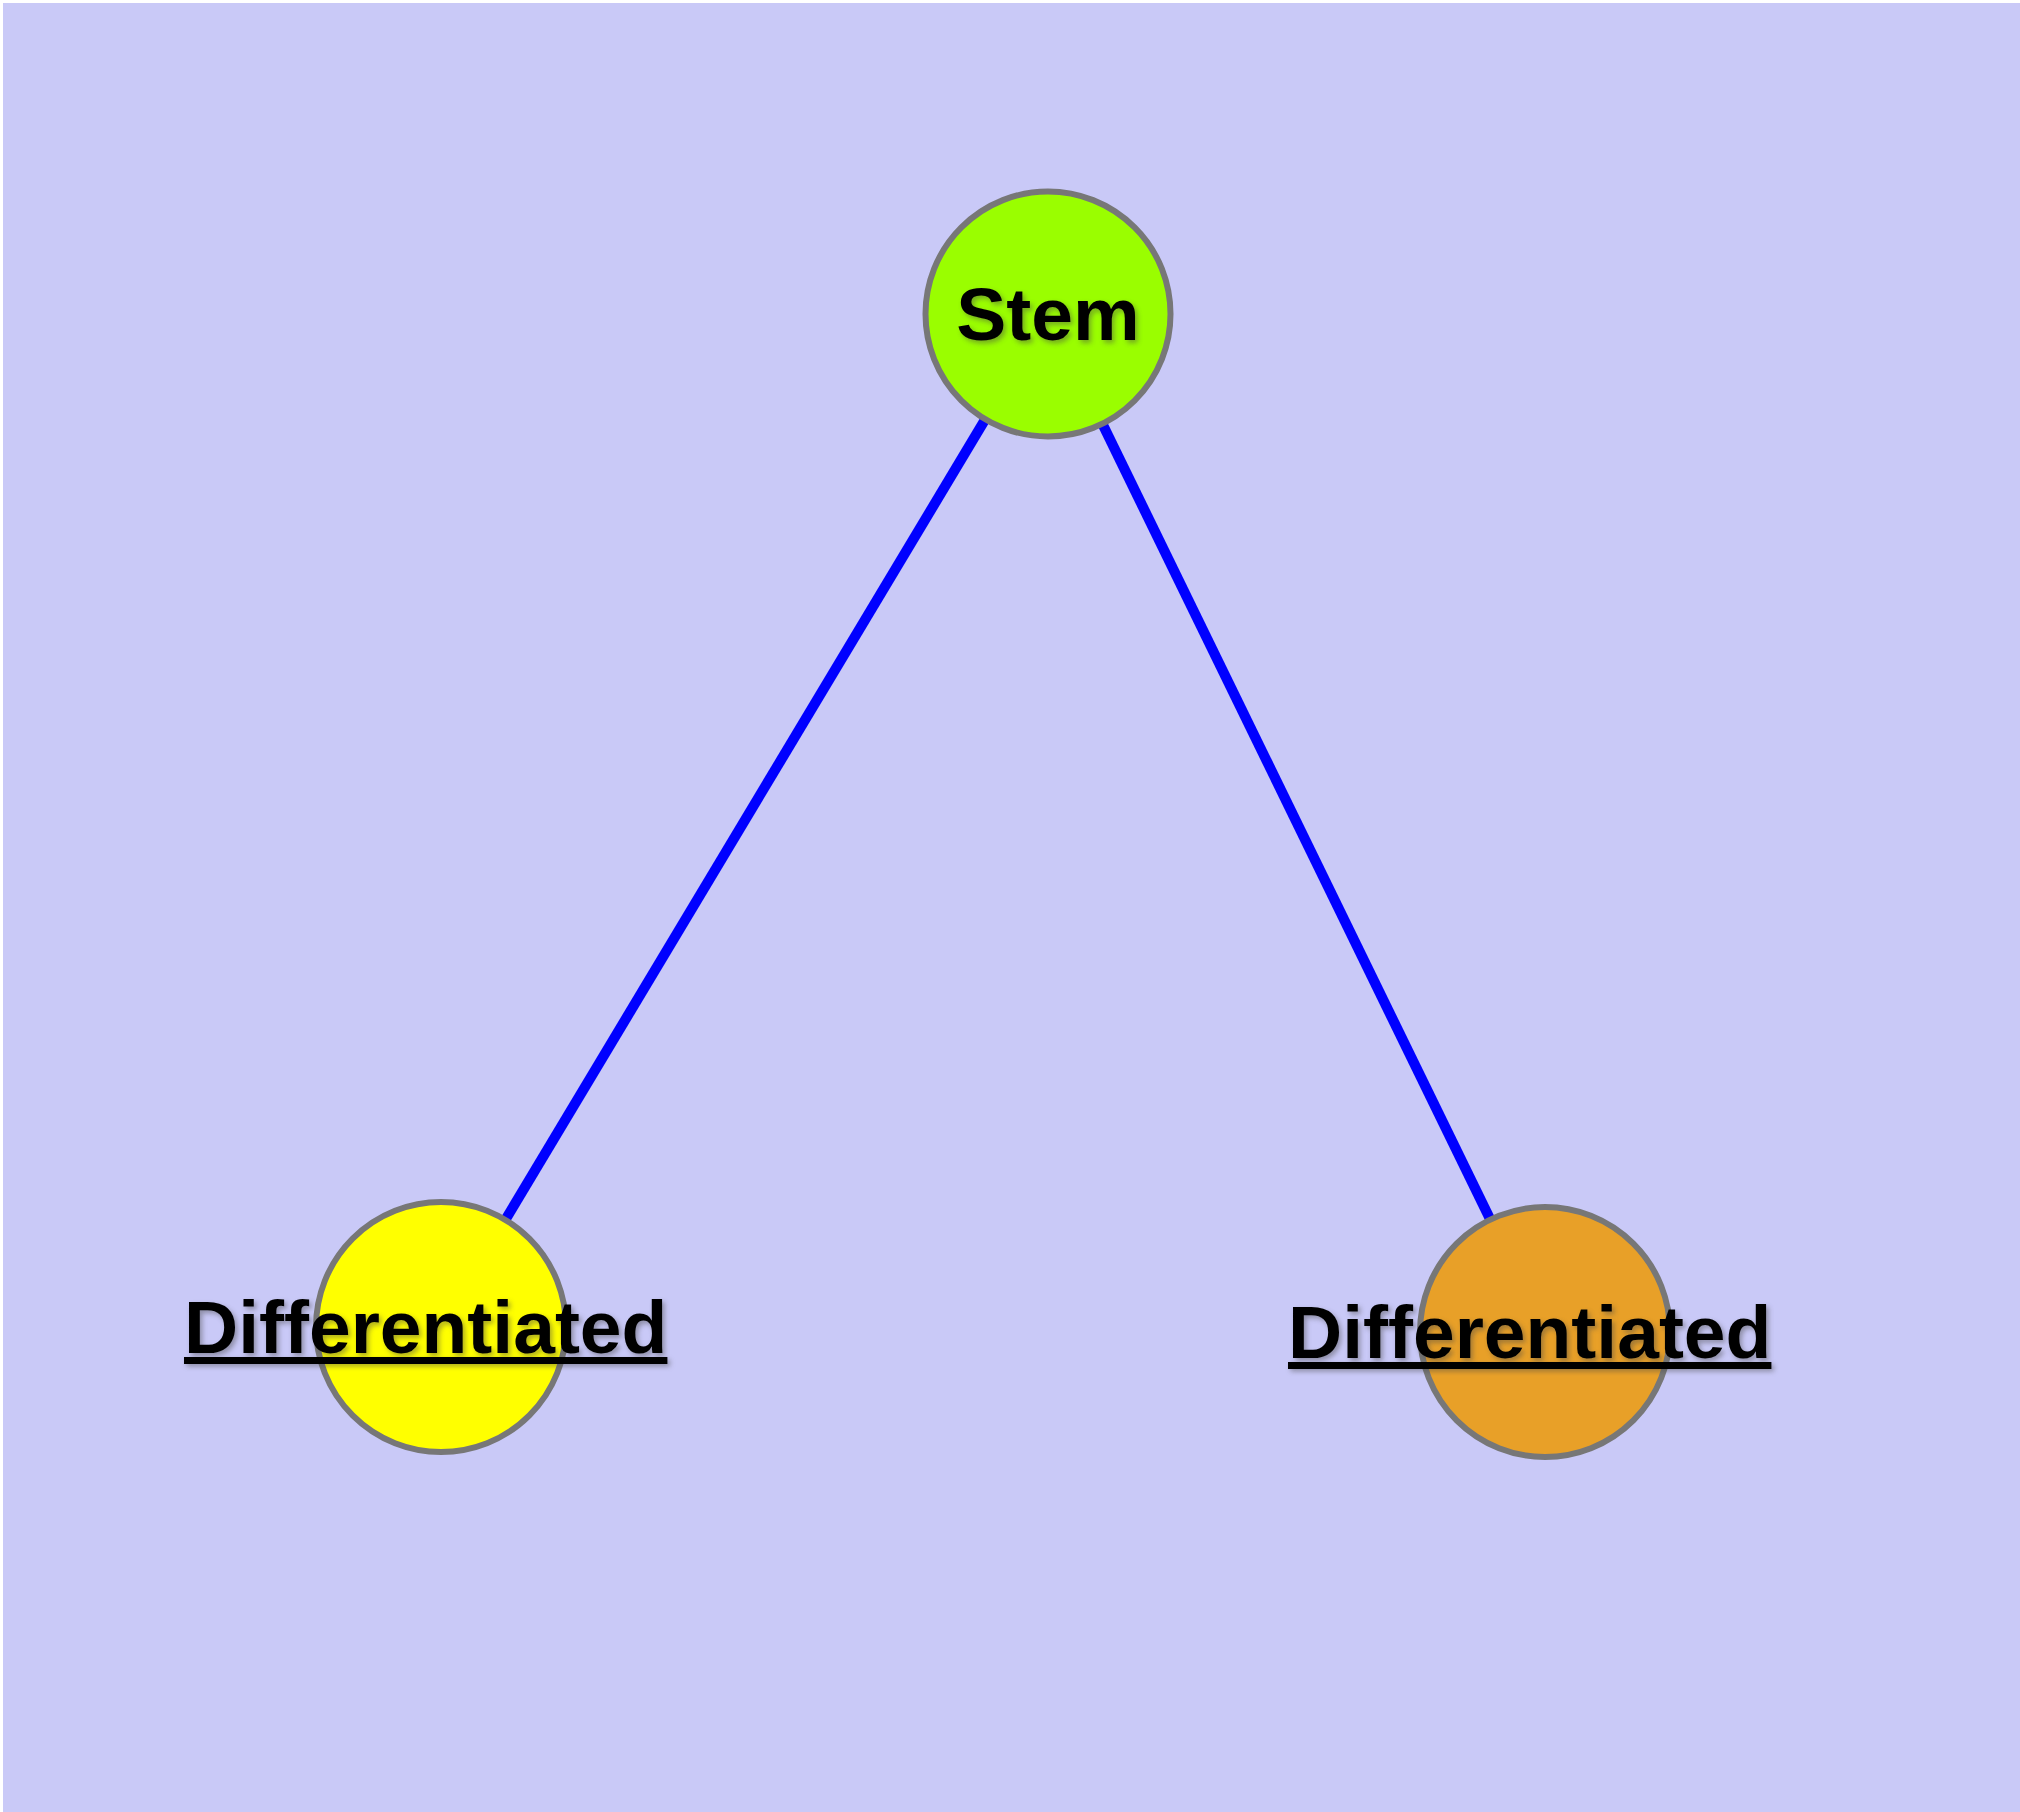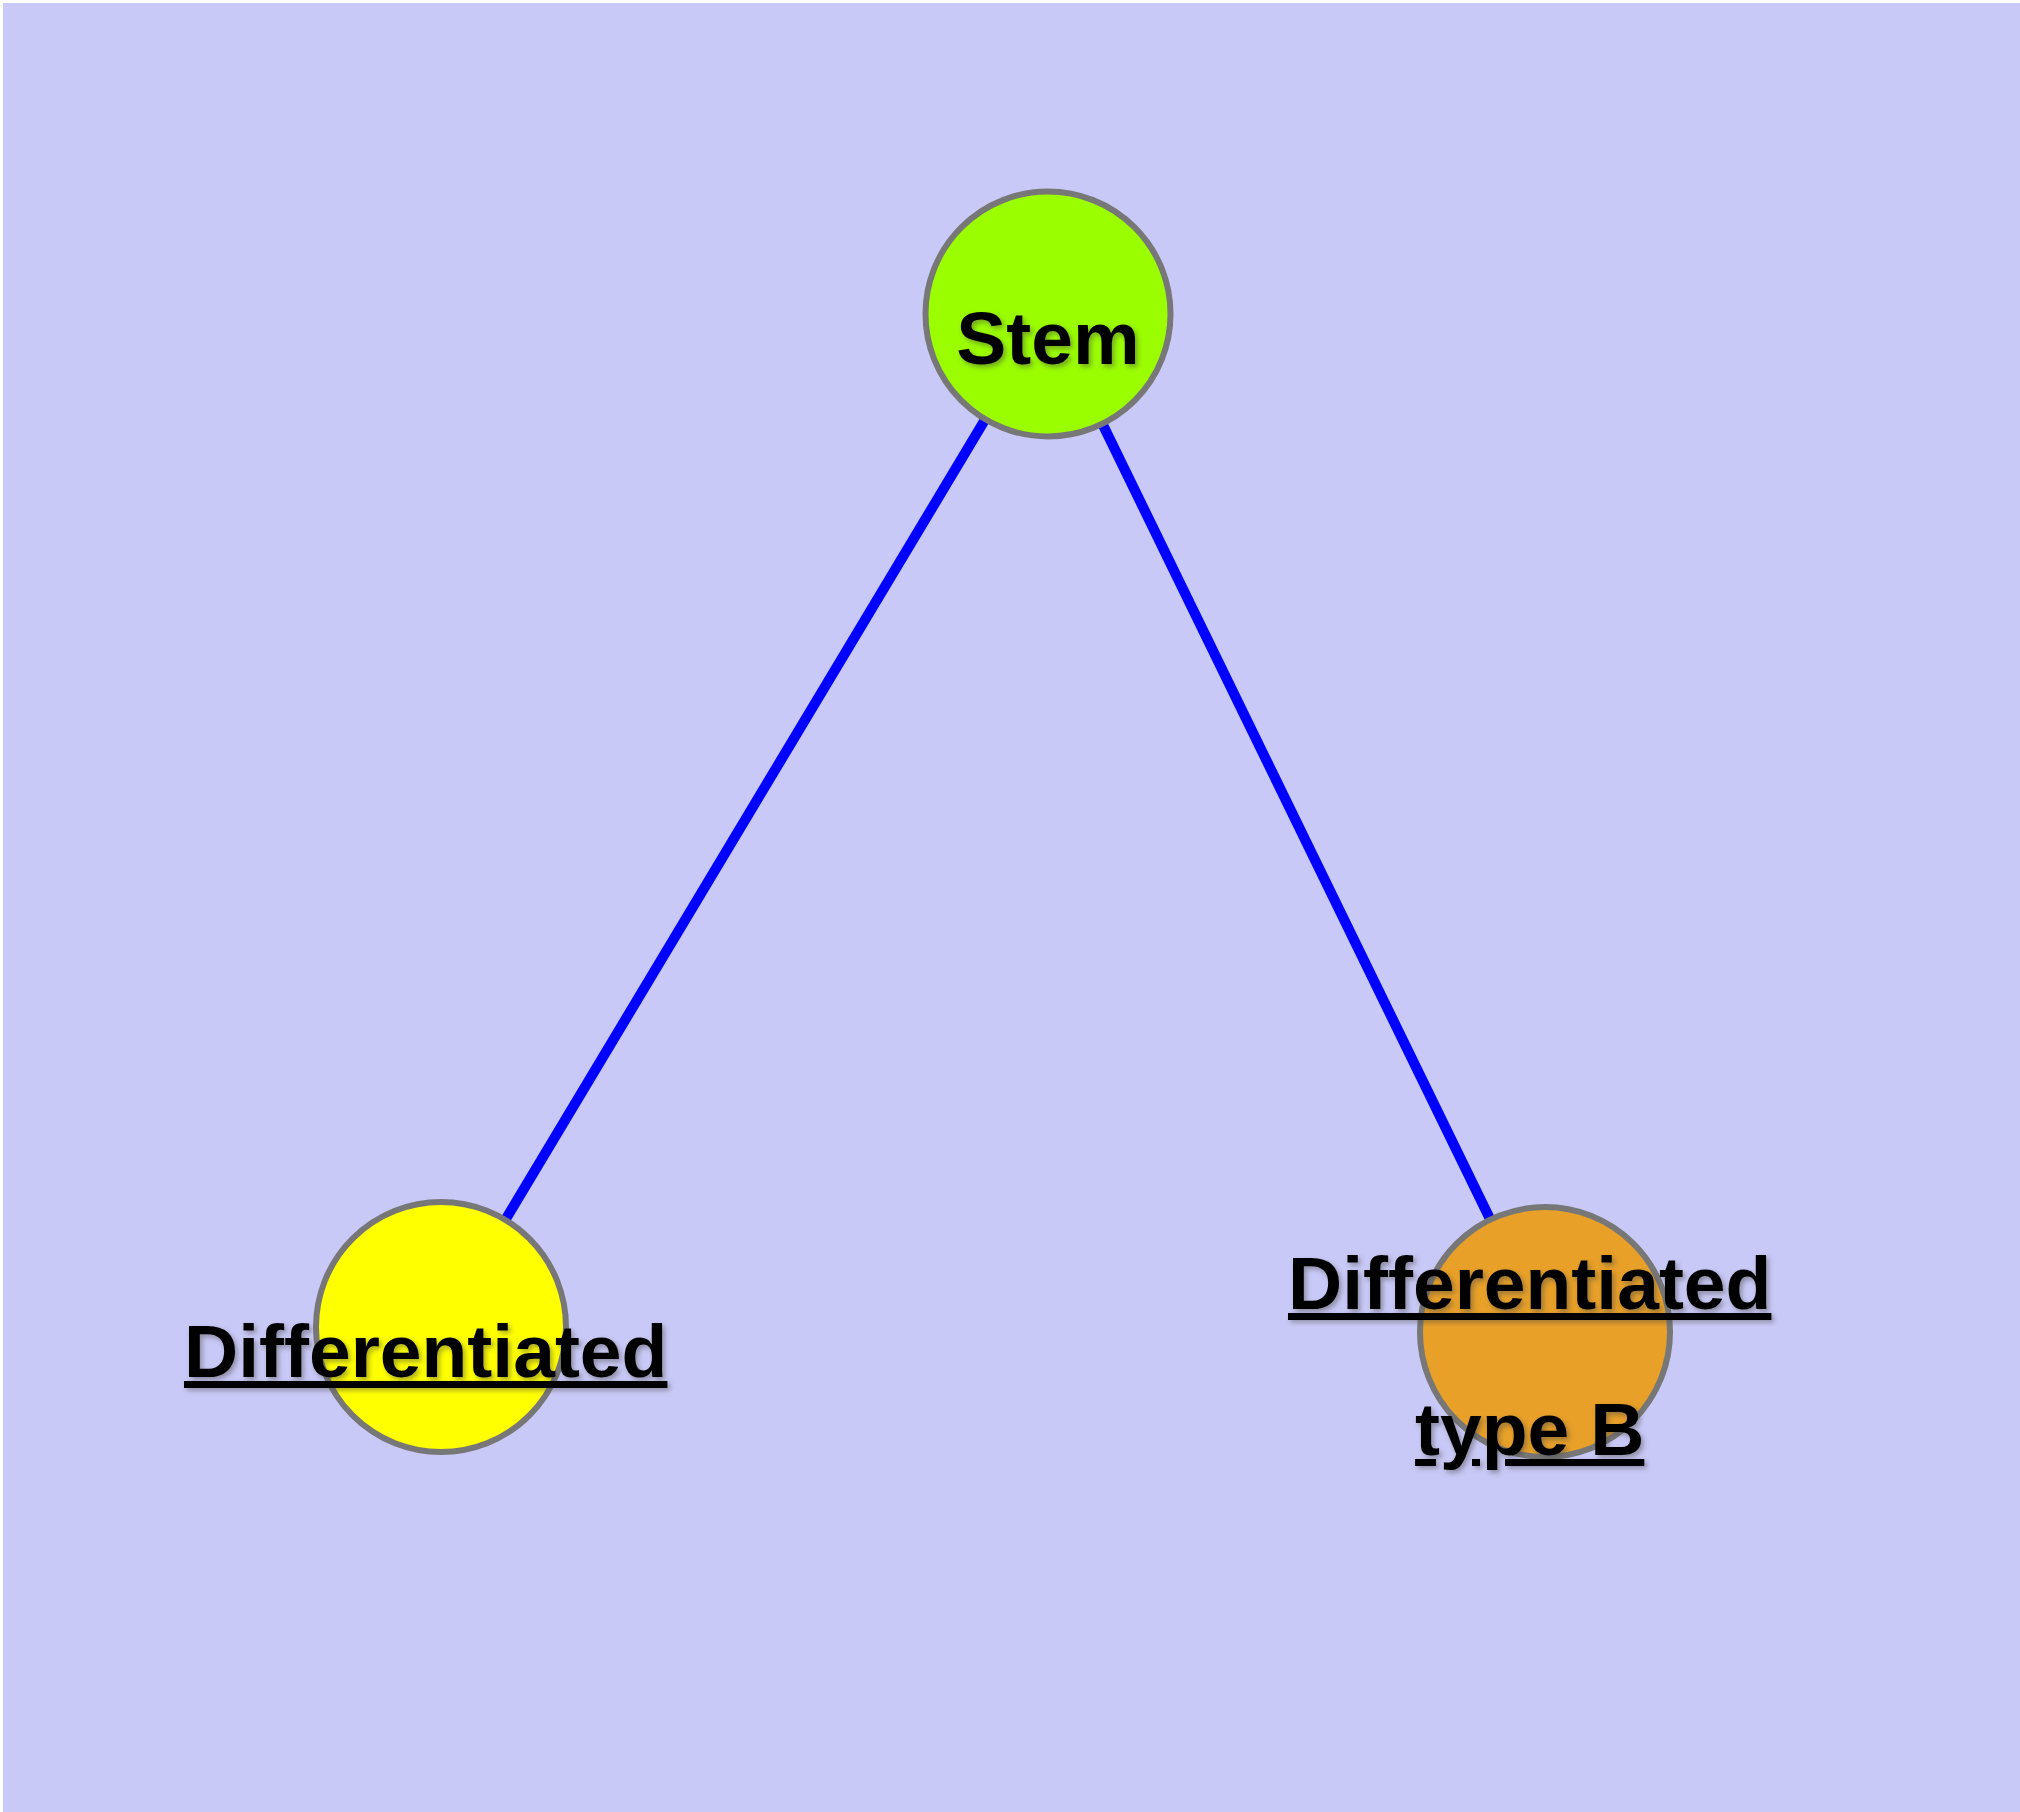--- a/index.html
+++ b/index.html
@@ -57,21 +57,20 @@
     line-height: 98px;
     white-space: nowrap;
     text-shadow: 2.5px 2.5px 5.1px rgba(70, 70, 70, 0.45);
   }
   .label.shift-left {
     transform: translate(calc(-50% - 15.3px), -50%);
     text-decoration: underline;
   }
   .label span {
     display: block;
-    margin-top: 48px;
   }
   .label span:empty {
     display: none;
   }
 </style>
 </head>
 <body>
 
 <div class="page">
   <div class="canvas"></div>
@@ -93,17 +92,16 @@
     <div class="circle" style="height: 256px; width: 256px; background: rgb(255, 255, 0); border-color: rgb(119, 119, 119);"></div>
     <div class="label shift-left">
       <span>Differentiated</span>
     </div>
   </div>
 
   <div class="node" style="left: 1545px; top: 1332px;">
     <div class="circle" style="height: 256px; width: 256px; background: rgb(232, 160, 40); border-color: rgb(119, 119, 119);"></div>
     <div class="label shift-left">
       <span>Differentiated</span>
-      <span>type B</span>
     </div>
   </div>
 </div>
 
 
 </body></html>

